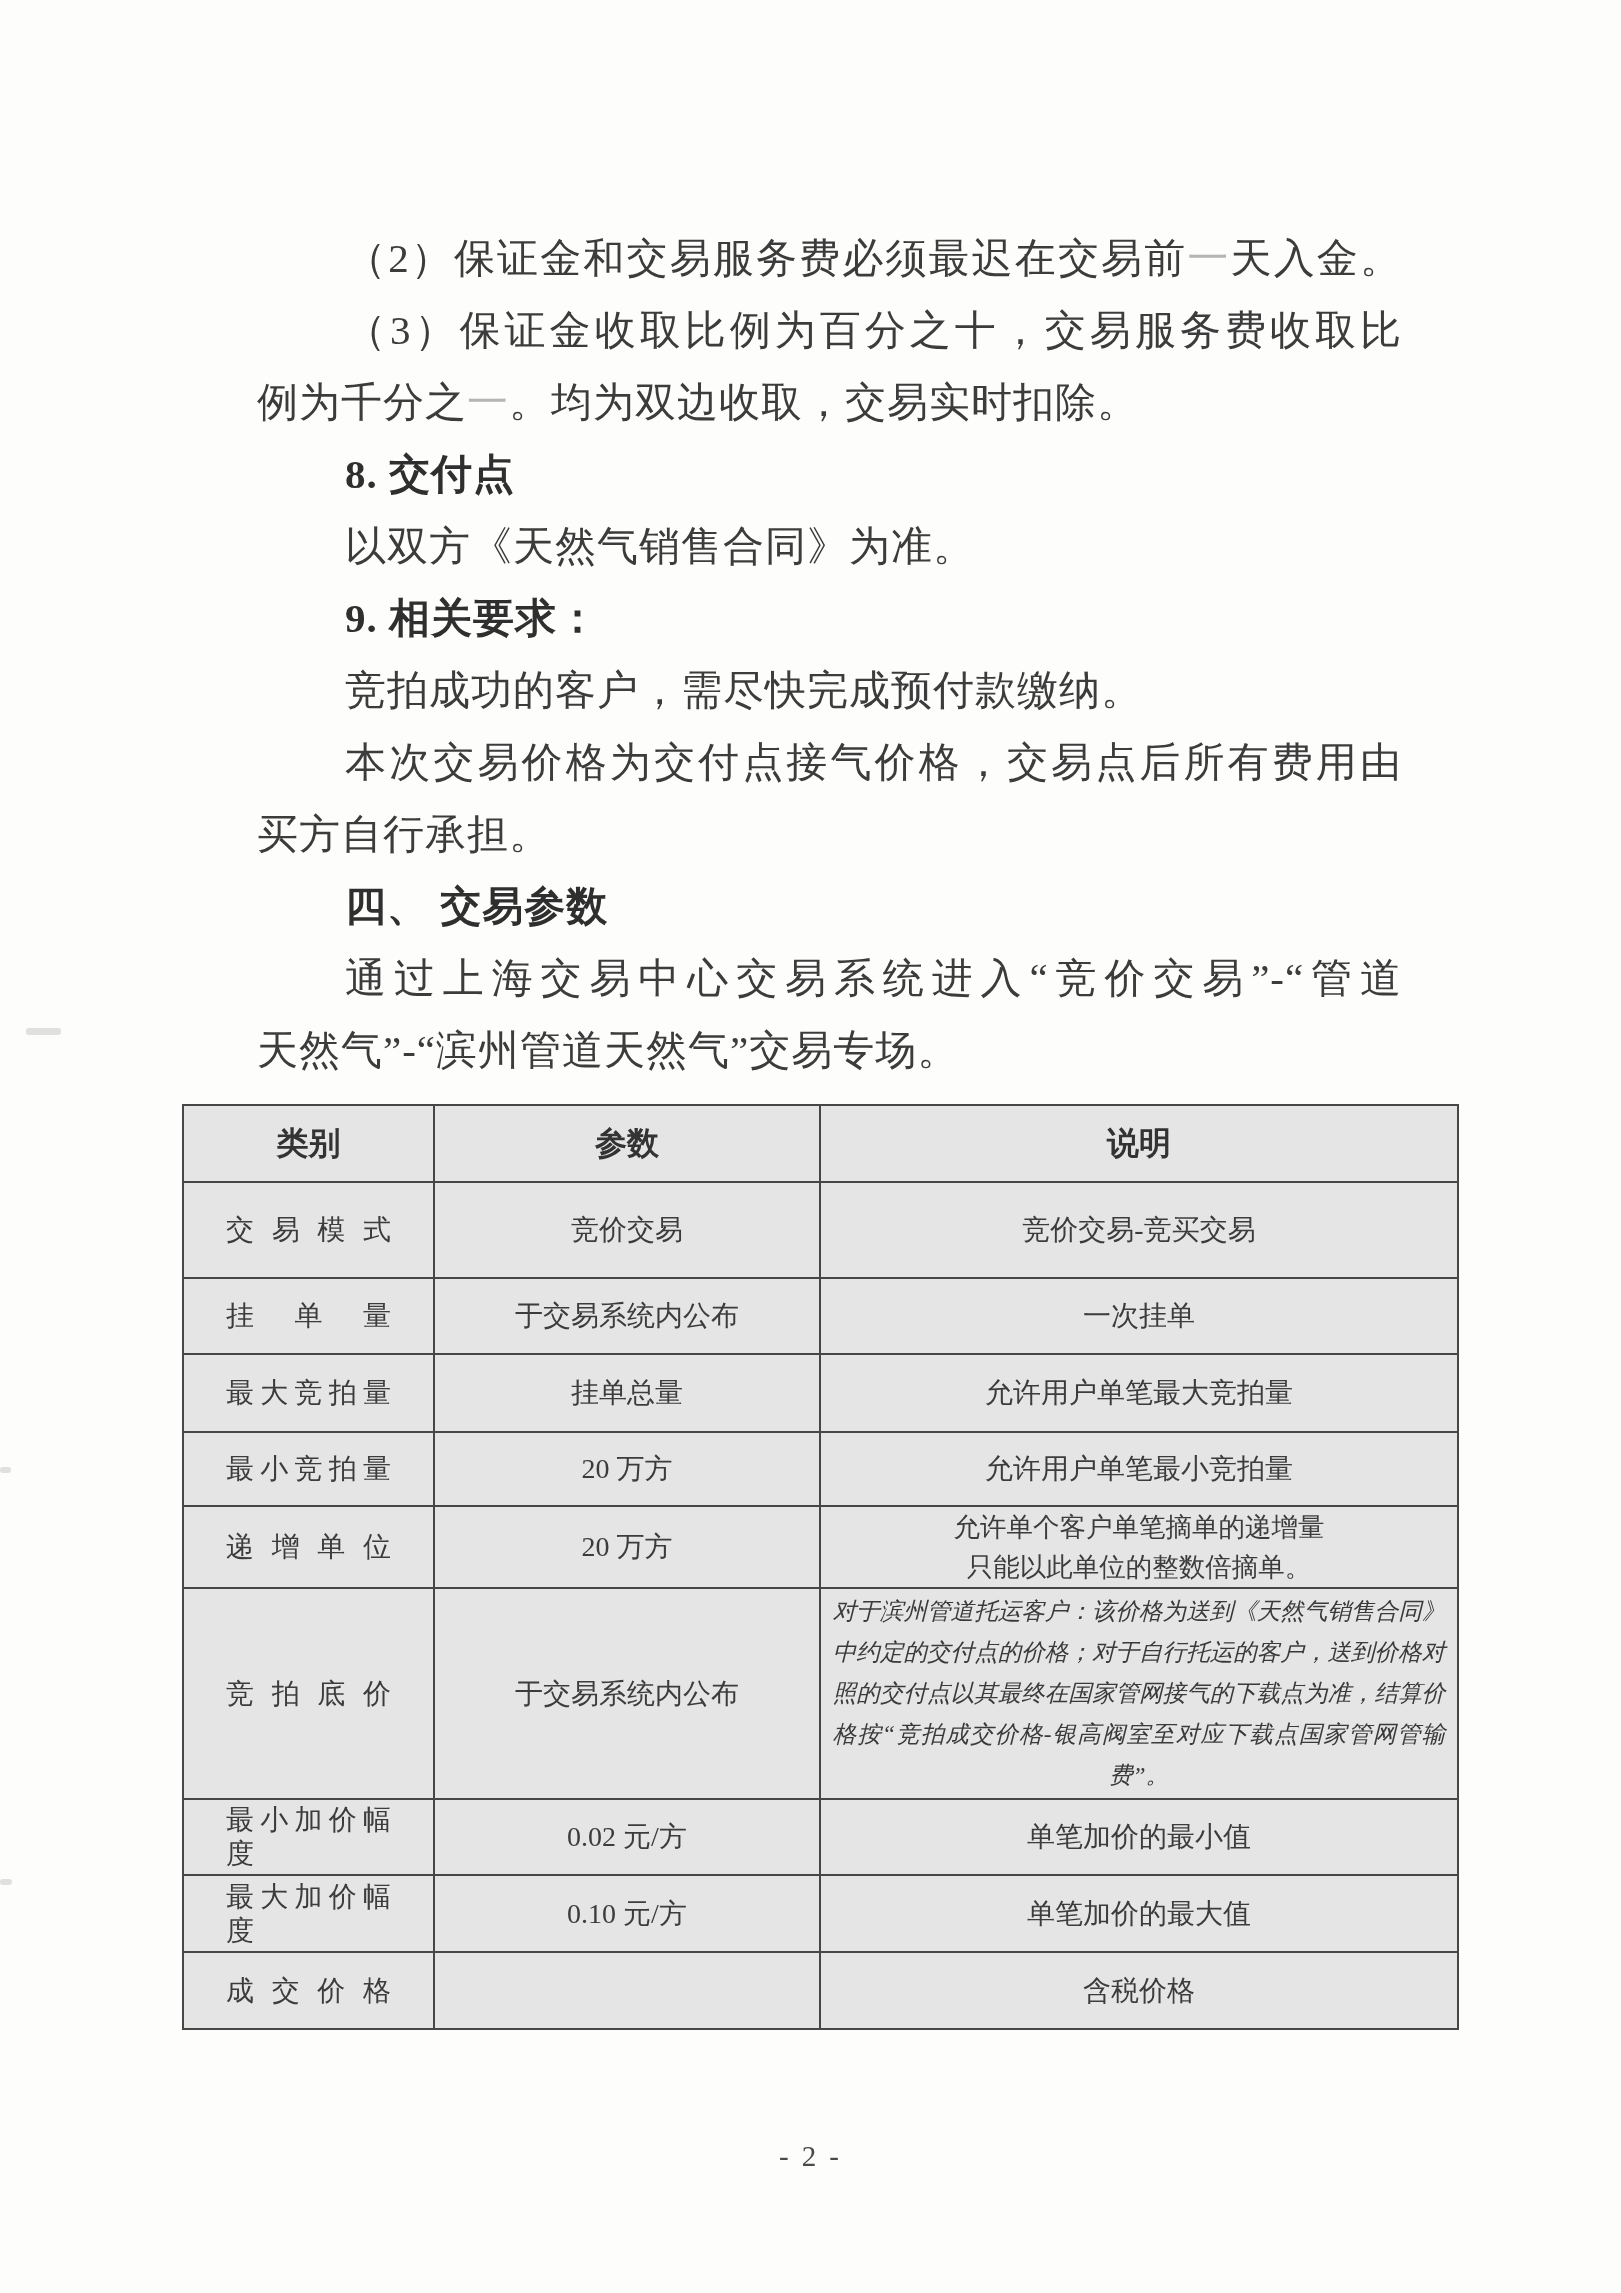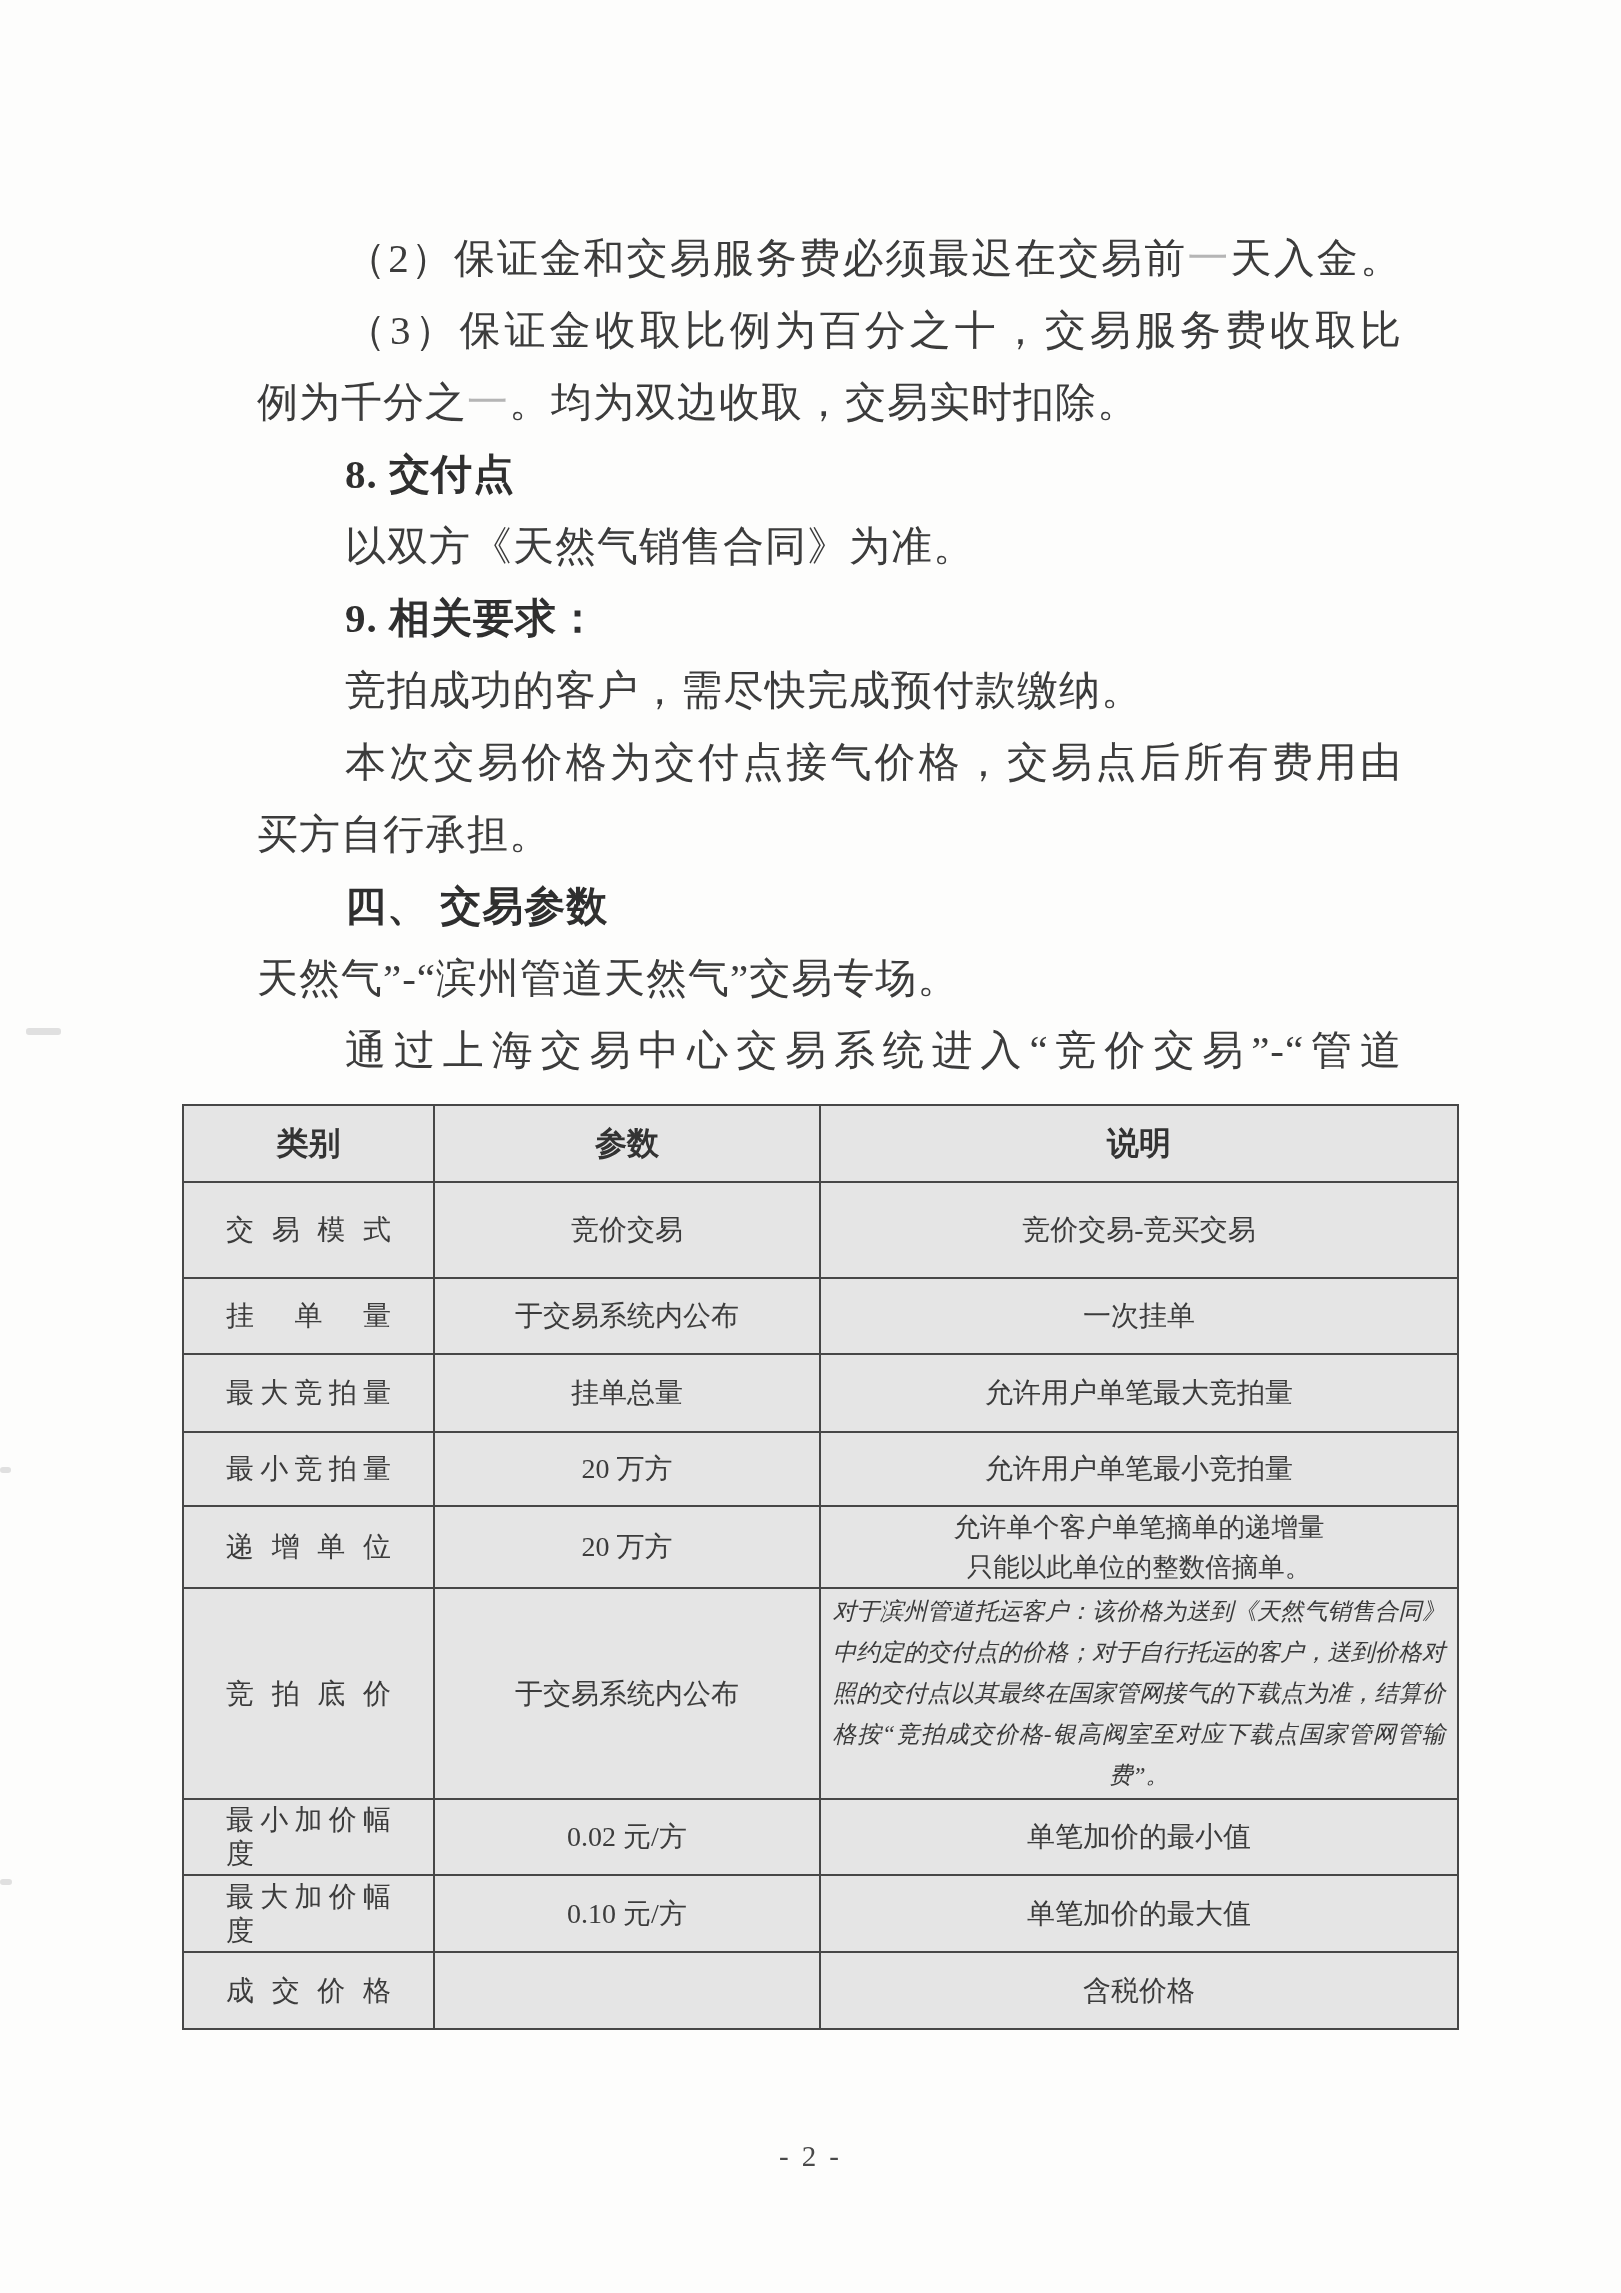--- a/index.html
+++ b/index.html
@@ -80,22 +80,22 @@
     <div class="line indent full"><span>（2）保证金和交易服务费必须最迟在交易前</span><span class="faded">一</span><span>天入金。</span></div>
     <div class="line indent full">（3）保证金收取比例为百分之十，交易服务费收取比</div>
     <div class="line"><span>例为千分之</span><span class="faded">一</span><span>。均为双边收取，交易实时扣除。</span></div>
     <div class="line heading">8. 交付点</div>
     <div class="line indent">以双方《天然气销售合同》为准。</div>
     <div class="line heading">9. 相关要求：</div>
     <div class="line indent">竞拍成功的客户，需尽快完成预付款缴纳。</div>
     <div class="line indent full">本次交易价格为交付点接气价格，交易点后所有费用由</div>
     <div class="line">买方自行承担。</div>
     <div class="line heading">四、 交易参数</div>
+    <div class="line indent full">通过上海交易中心交易系统进入“竞价交易”-“管道</div>
     <div class="line">天然气”-“滨州管道天然气”交易专场。</div>
-    <div class="line indent full">通过上海交易中心交易系统进入“竞价交易”-“管道</div>
   </div>
 
   <table class="params-table">
     <colgroup>
         <col class="c1">
         <col class="c2">
         <col class="c3">
       </colgroup>
     <tbody>
         <tr style="height:77px">

